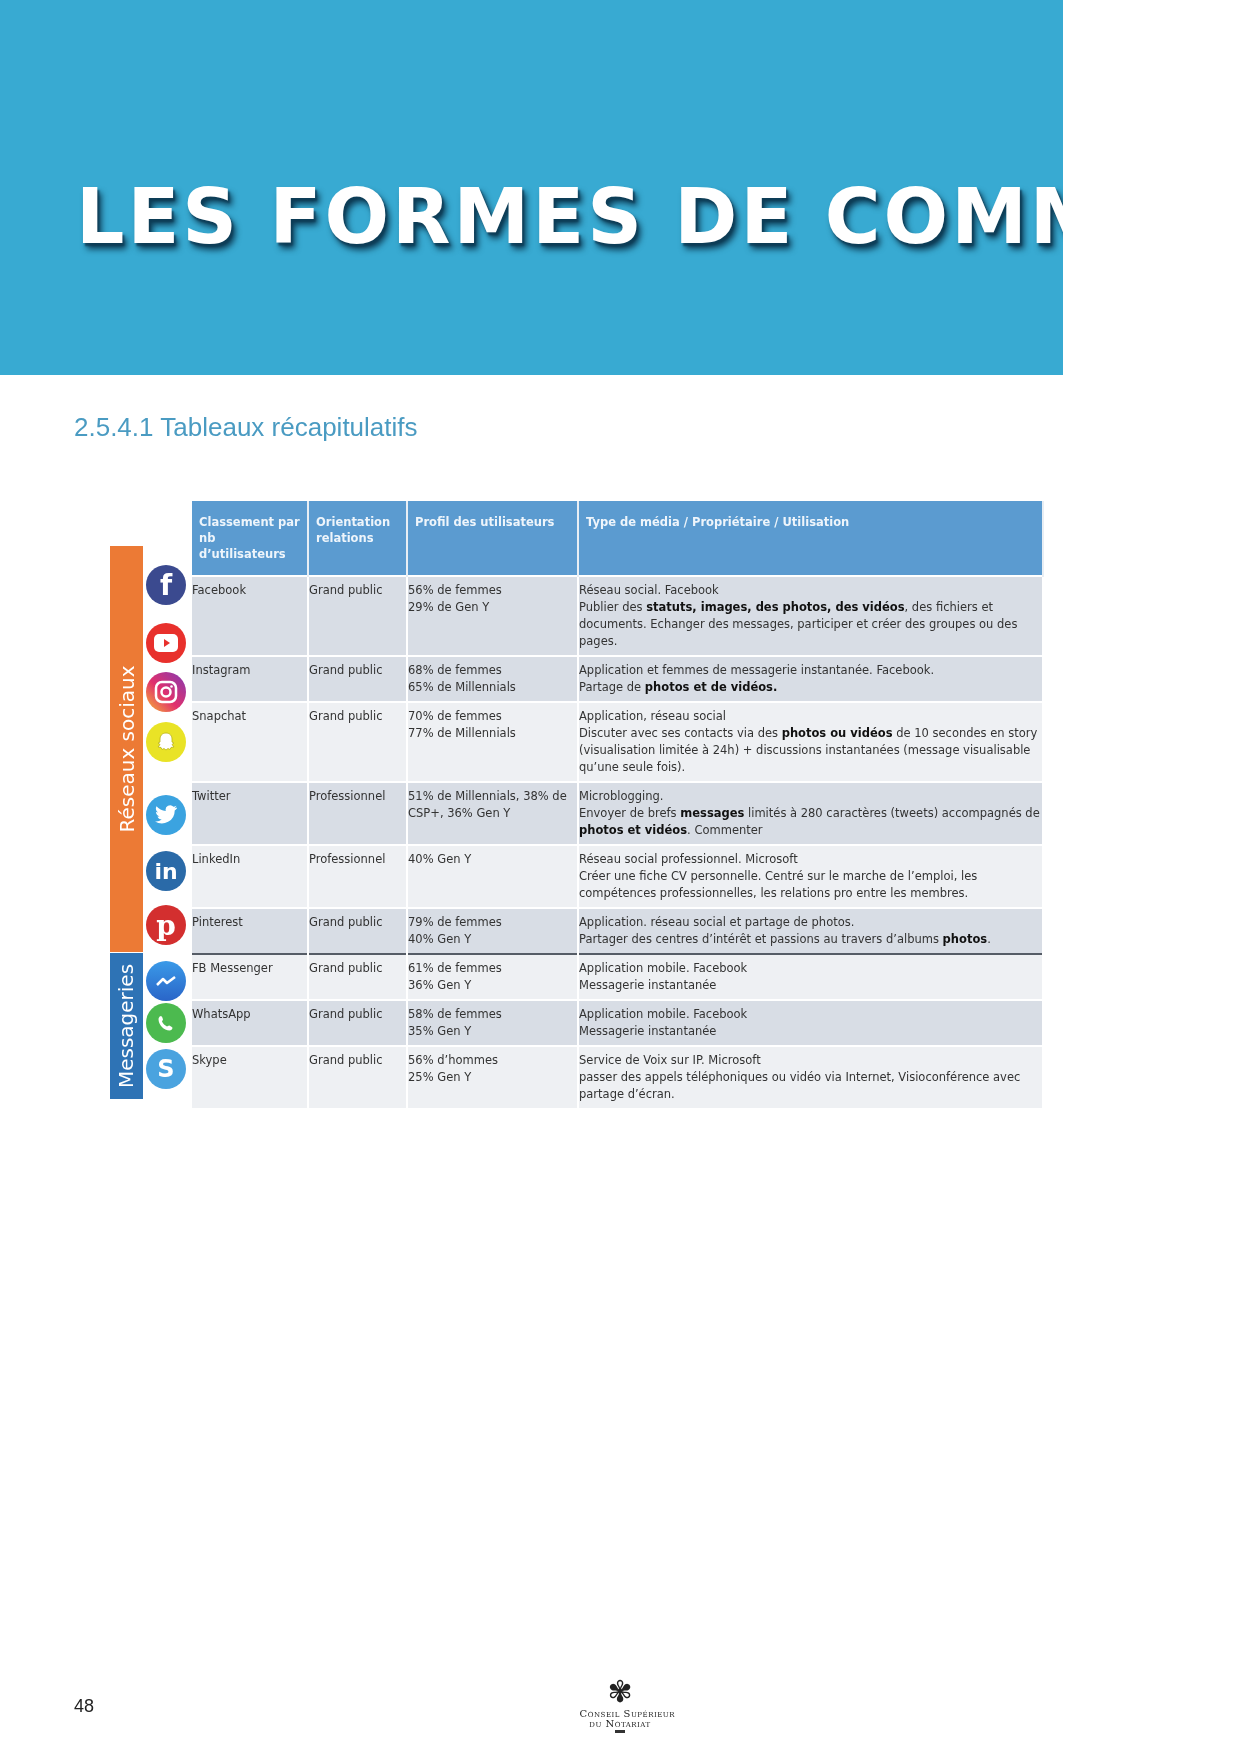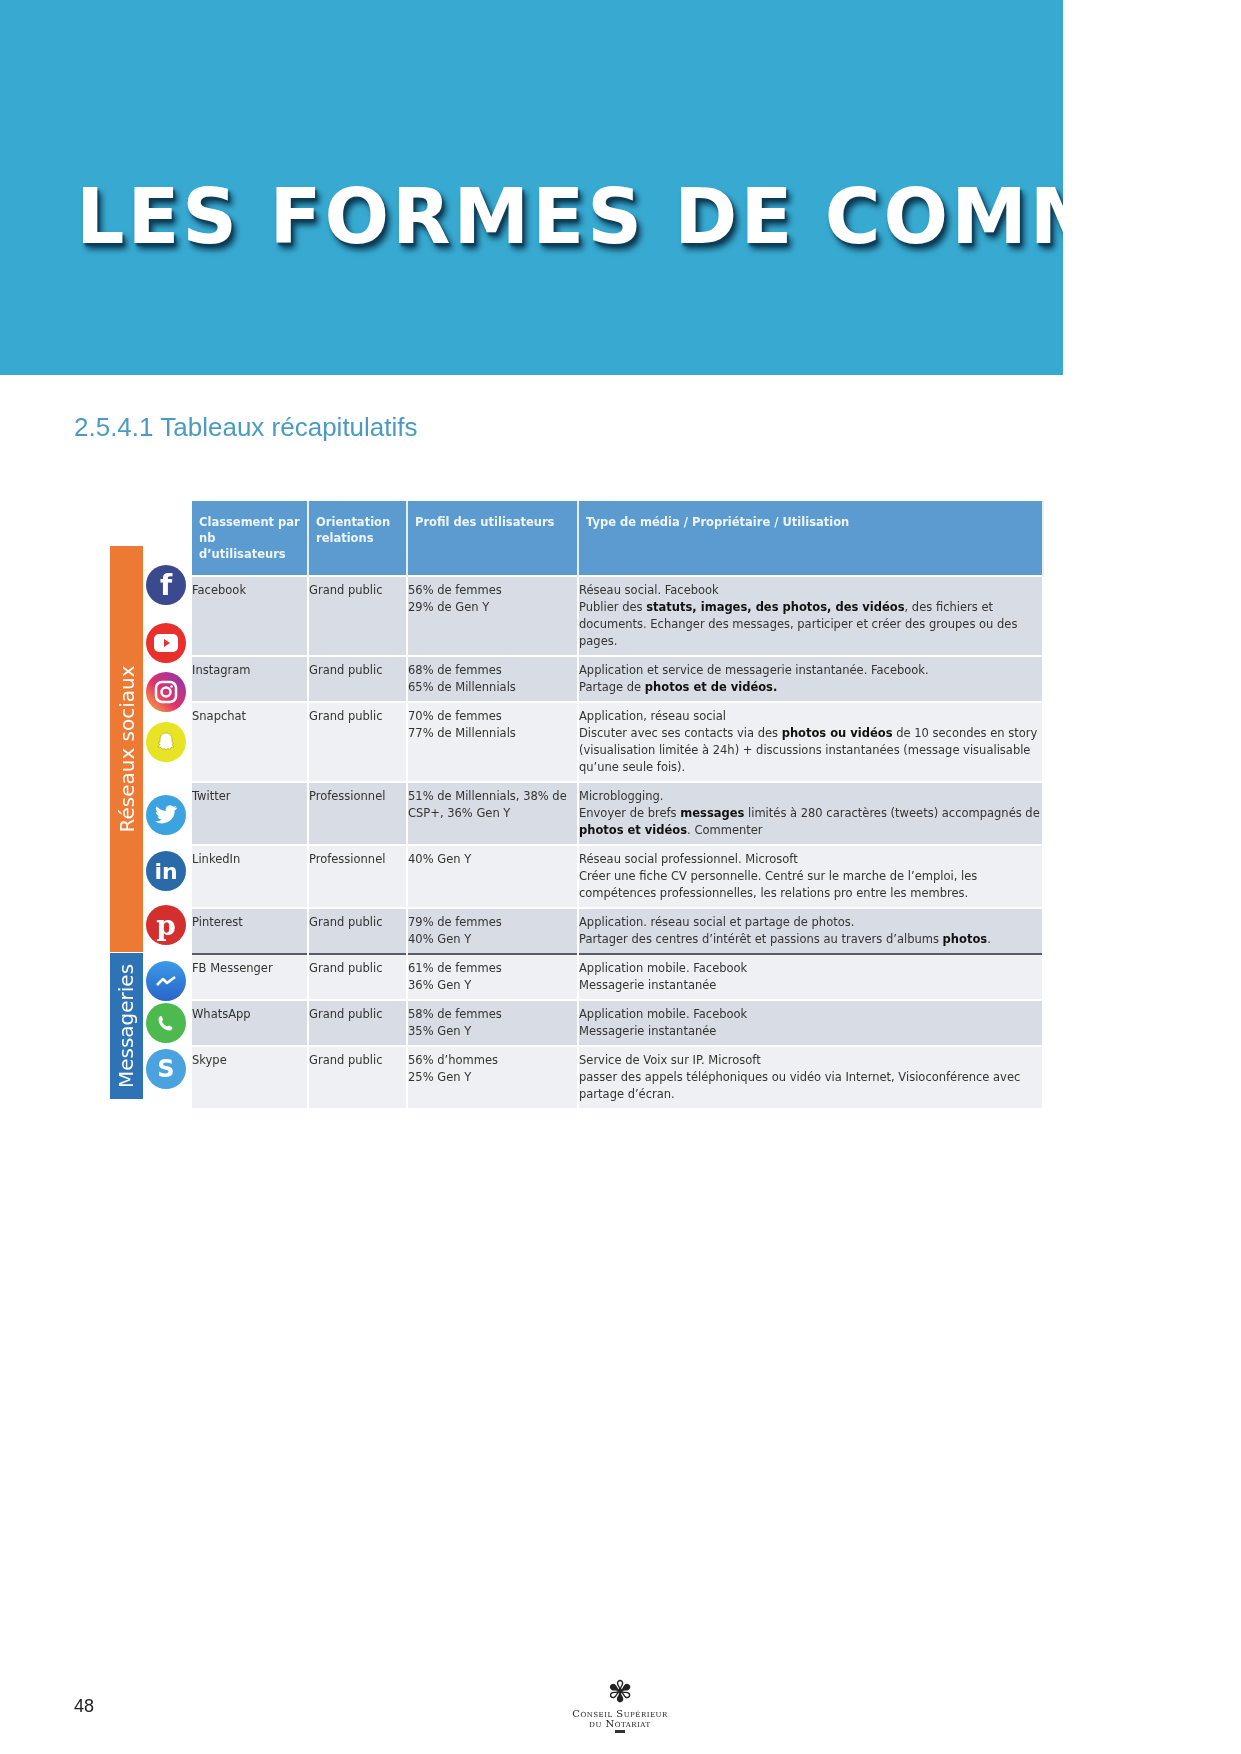--- a/index.html
+++ b/index.html
@@ -109,21 +109,21 @@
         </td>
       </tr>
       <tr class="odd" style="height: 43px;">
         <td>Instagram</td>
         <td>Grand public</td>
         <td>
           <div>68% de femmes</div>
           <div>65% de Millennials</div>
         </td>
         <td>
-          <div>Application et service de messagerie instantanée. Facebook.</div>
+          <div>Application et femmes de messagerie instantanée. Facebook.</div>
           <div>Partage de <b>photos et de vidéos.</b></div>
         </td>
       </tr>
       <tr class="even" style="height: 79px;">
         <td>Snapchat</td>
         <td>Grand public</td>
         <td>
           <div>70% de femmes</div>
           <div>77% de Millennials</div>
         </td>
@@ -201,16 +201,16 @@
           <div>Service de Voix sur IP. Microsoft</div>
           <div>passer des appels téléphoniques ou vidéo via Internet, Visioconférence avec partage d’écran.</div>
         </td>
       </tr>
     </tbody>
 </table>
 
 <div class="page-num">48</div>
 <div class="logo">
   <div class="mark">✾</div>
-  <div class="l1" style="font-variant:small-caps;">Conseil Supérieur</div>
+  <div class="l1" style="font-variant:small-caps;text-align:right;">Conseil Supérieur</div>
   <div class="l2" style="font-variant:small-caps;">du Notariat</div>
   <div class="bar"></div>
 </div>
 
 </body></html>

